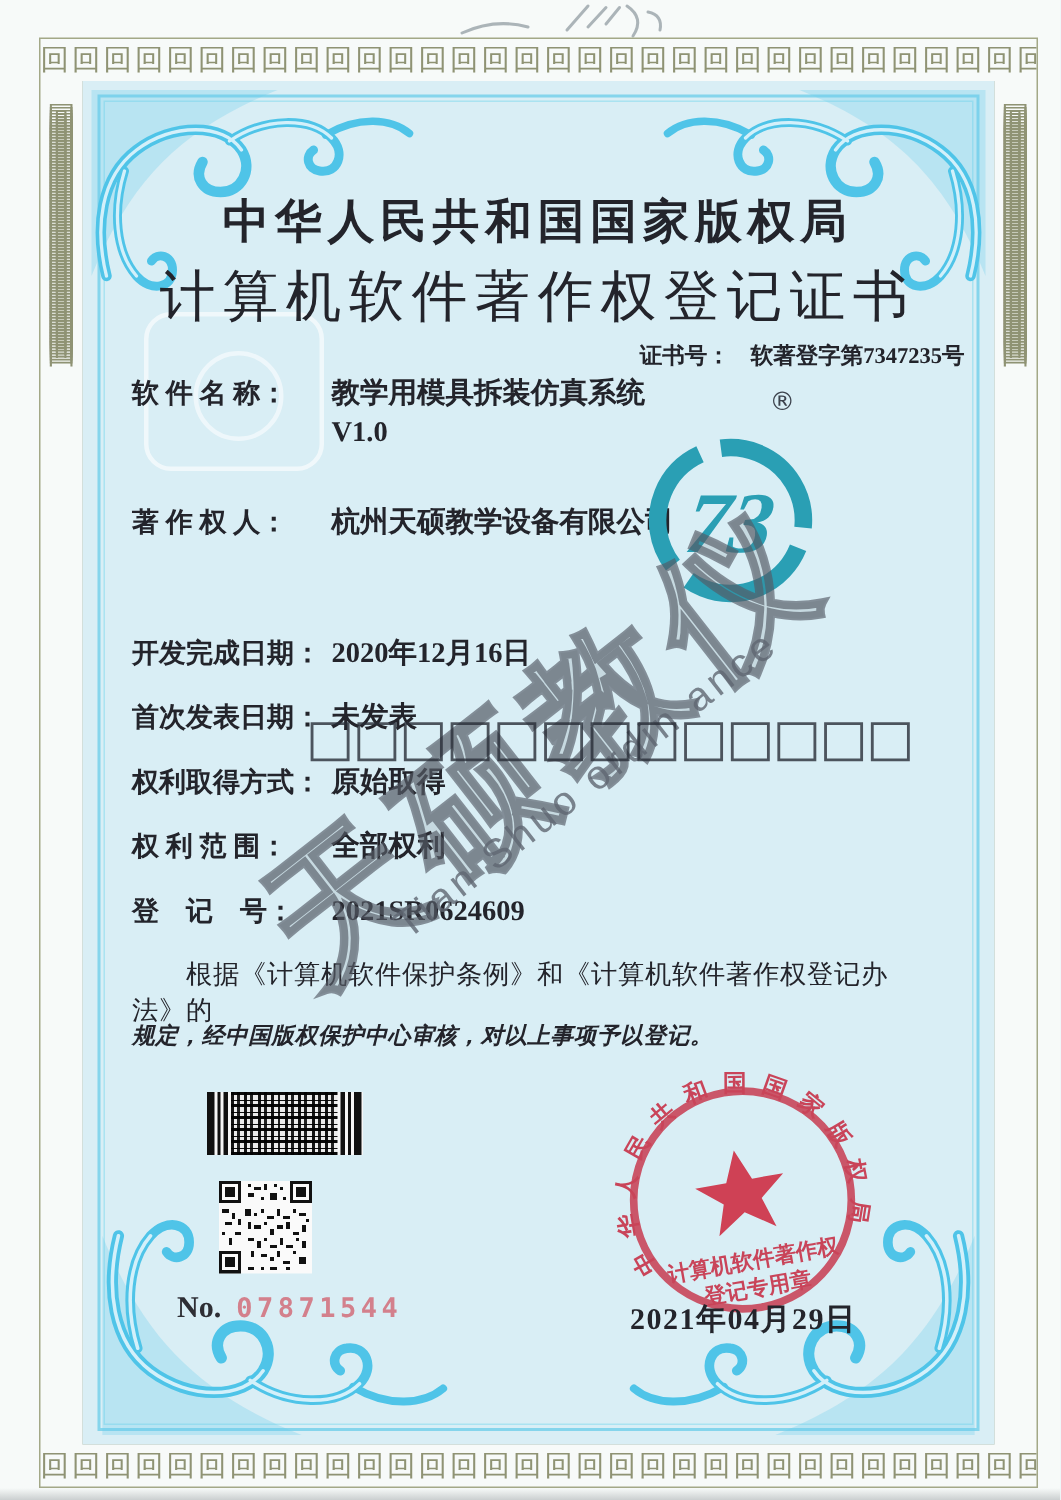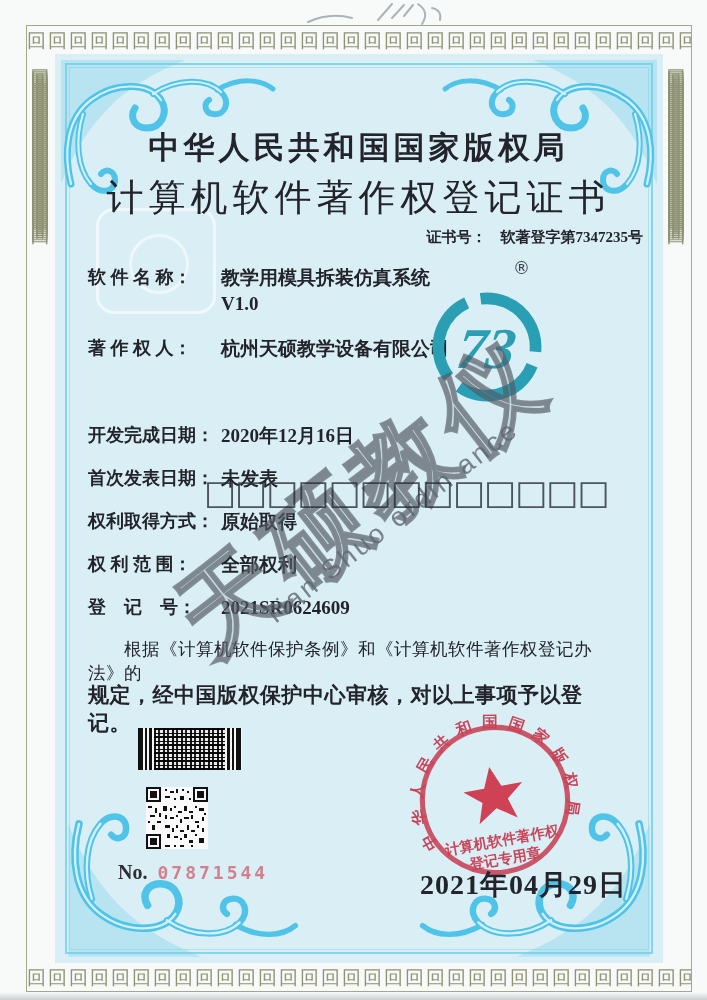--- a/index.html
+++ b/index.html
@@ -35,25 +35,25 @@
   
   .authority{left:60px;right:50px;top:127px;text-align:center;font-size:31px;font-weight:bold;letter-spacing:4px;}
   .cert-title{left:60px;right:50px;top:173px;text-align:center;font-size:37px;font-weight:normal;letter-spacing:5px;}
   .certno-line{right:64px;top:228px;font-size:15px;font-weight:bold;}
   .certno-line .lbl{margin-right:14px;}
   
   .field{left:88px;width:545px;display:flex;align-items:flex-start;}
   .f-label{width:133px;flex:none;font-weight:bold;font-size:18px;white-space:nowrap;}
   .f-value{font-weight:bold;font-size:19px;line-height:26px;}
   .f-value .l2{display:block;}
-  .row1{top:250px;margin-top:15px;} .row2{top:336px;} .row3{top:423px;} .row4{top:466px;}
+  .row1{top:250px;} .row2{top:336px;} .row3{top:423px;} .row4{top:466px;}
   .row5{top:509px;} .row6{top:552px;} .row7{top:595px;}
   
   .statement1{left:88px;top:637px;width:535px;font-size:17.5px;font-weight:normal;text-indent:36px;letter-spacing:.5px;}
-  .statement2{left:88px;top:681px;width:535px;font-size:21px;font-weight:bold;letter-spacing:.5px;}
+  .statement2{left:88px;top:681px;width:535px;font-size:15px;font-weight:bold;letter-spacing:.5px;font-style:italic;}
   
   .wm{pointer-events:none;white-space:nowrap;}
   .wm-cn{left:150px;top:580px;transform:rotate(-38deg);transform-origin:0 0;
      font-size:100px;font-weight:bold;letter-spacing:9px;
      color:rgba(84,90,102,.14);-webkit-text-stroke:2.5px rgba(84,90,102,.65);}
   .wm-en{left:257px;top:608px;transform:rotate(-38deg);transform-origin:0 0;
      font-size:27px;letter-spacing:3px;color:rgba(95,102,114,.8);
      font-family:"Liberation Sans","DejaVu Sans",sans-serif;}
   .wm-tofu{left:204px;top:472px;font-size:34px;letter-spacing:-1px;color:rgba(40,45,55,.8);
      font-family:"DejaVu Sans",sans-serif;}
@@ -73,21 +73,21 @@
       repeating-linear-gradient(0deg,#0a0a0a 0 2px,#fff 2px 4px,#111 4px 5px,#fff 5px 8px);
     background-position:0 0,7px 0,11px 0,89px 0,94px 0,98px 0,16px 0,16px 0;
     background-size:5px 100%,2px 100%,3px 100%,3px 100%,2px 100%,5px 100%,71px 100%,71px 100%;
     background-repeat:no-repeat;background-blend-mode:multiply;}
   .qr{left:146px;top:787px;width:62px;height:62px;}
   .serial{left:118px;top:861px;font-size:20px;font-weight:bold;color:#2e2e34;}
   .serial .num{font-family:"DejaVu Sans Mono",monospace;font-weight:bold;color:#d3808c;
       font-size:18px;letter-spacing:3px;margin-left:10px;}
   
   .seal-svg{left:402px;top:707px;width:186px;height:186px;opacity:.93;}
-  .issue-date{left:420px;top:866px;font-size:28px;font-weight:bold;letter-spacing:1px;}
+  .issue-date{left:420px;top:866px;font-size:20px;font-weight:bold;letter-spacing:1px;}
   
   .scribble{left:300px;top:0;}
   .page-edge{left:0;right:0;bottom:0;height:8px;background:linear-gradient(rgba(0,0,0,0),rgba(70,80,85,.25));}
 </style>
 </head>
 <body>
 
 <div class="page">
 
   <svg class="abs scribble" width="190" height="28" viewBox="0 0 190 28">

